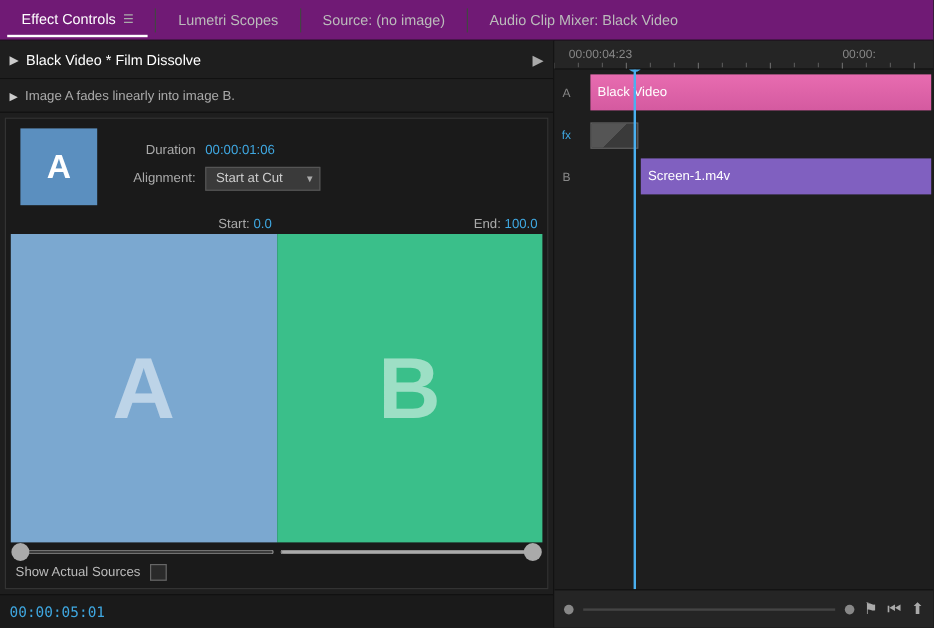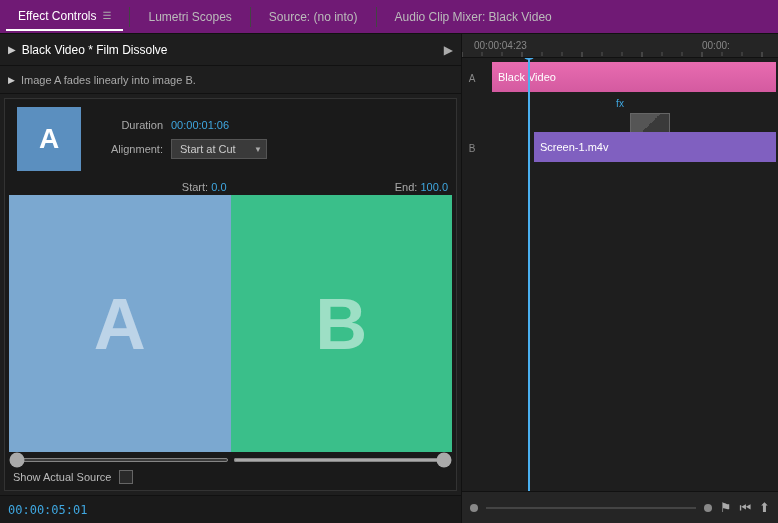--- a/index.html
+++ b/index.html
@@ -343,21 +343,20 @@
       font-size: 11px;
       color: #fff;
       cursor: pointer;
     }
 
     
     .fx-row {
       display: flex;
       align-items: center;
       height: 30px;
-      flex-direction: column;
     }
     .fx-label {
       width: 20px;
       text-align: center;
       font-size: 10px;
       color: #3fa7e0;
       flex-shrink: 0;
     }
     .fx-area {
       flex: 1;
@@ -451,21 +450,21 @@
   <div class="tab active">
     <span>Effect Controls</span>
     <span class="tab-menu-icon">☰</span>
   </div>
   <div class="tab-divider"></div>
   <div class="tab">
     <span>Lumetri Scopes</span>
   </div>
   <div class="tab-divider"></div>
   <div class="tab">
-    <span>Source: (no into)</span>
+    <span>Source: (no image)</span>
   </div>
   <div class="tab-divider"></div>
   <div class="tab">
     <span>Audio Clip Mixer: Black Video</span>
   </div>
 </div>
 
 <div class="main-layout">
 
   <div class="left-panel">
@@ -532,21 +531,21 @@
       <div class="sliders-row">
         <div class="slider-wrap">
           <input type="range" min="0" max="100" value="0" style="">
         </div>
         <div class="slider-wrap">
           <input type="range" min="0" max="100" value="100" style="">
         </div>
       </div>
 
       <div class="sources-row">
-        <span class="sources-label">Show Actual Source</span>
+        <span class="sources-label">Show Actual Sources</span>
         <div class="sources-checkbox"></div>
       </div>
     </div>
 
     <div class="bottom-bar">
       <span class="timecode">00:00:05:01</span>
     </div>
 
   </div>
 

